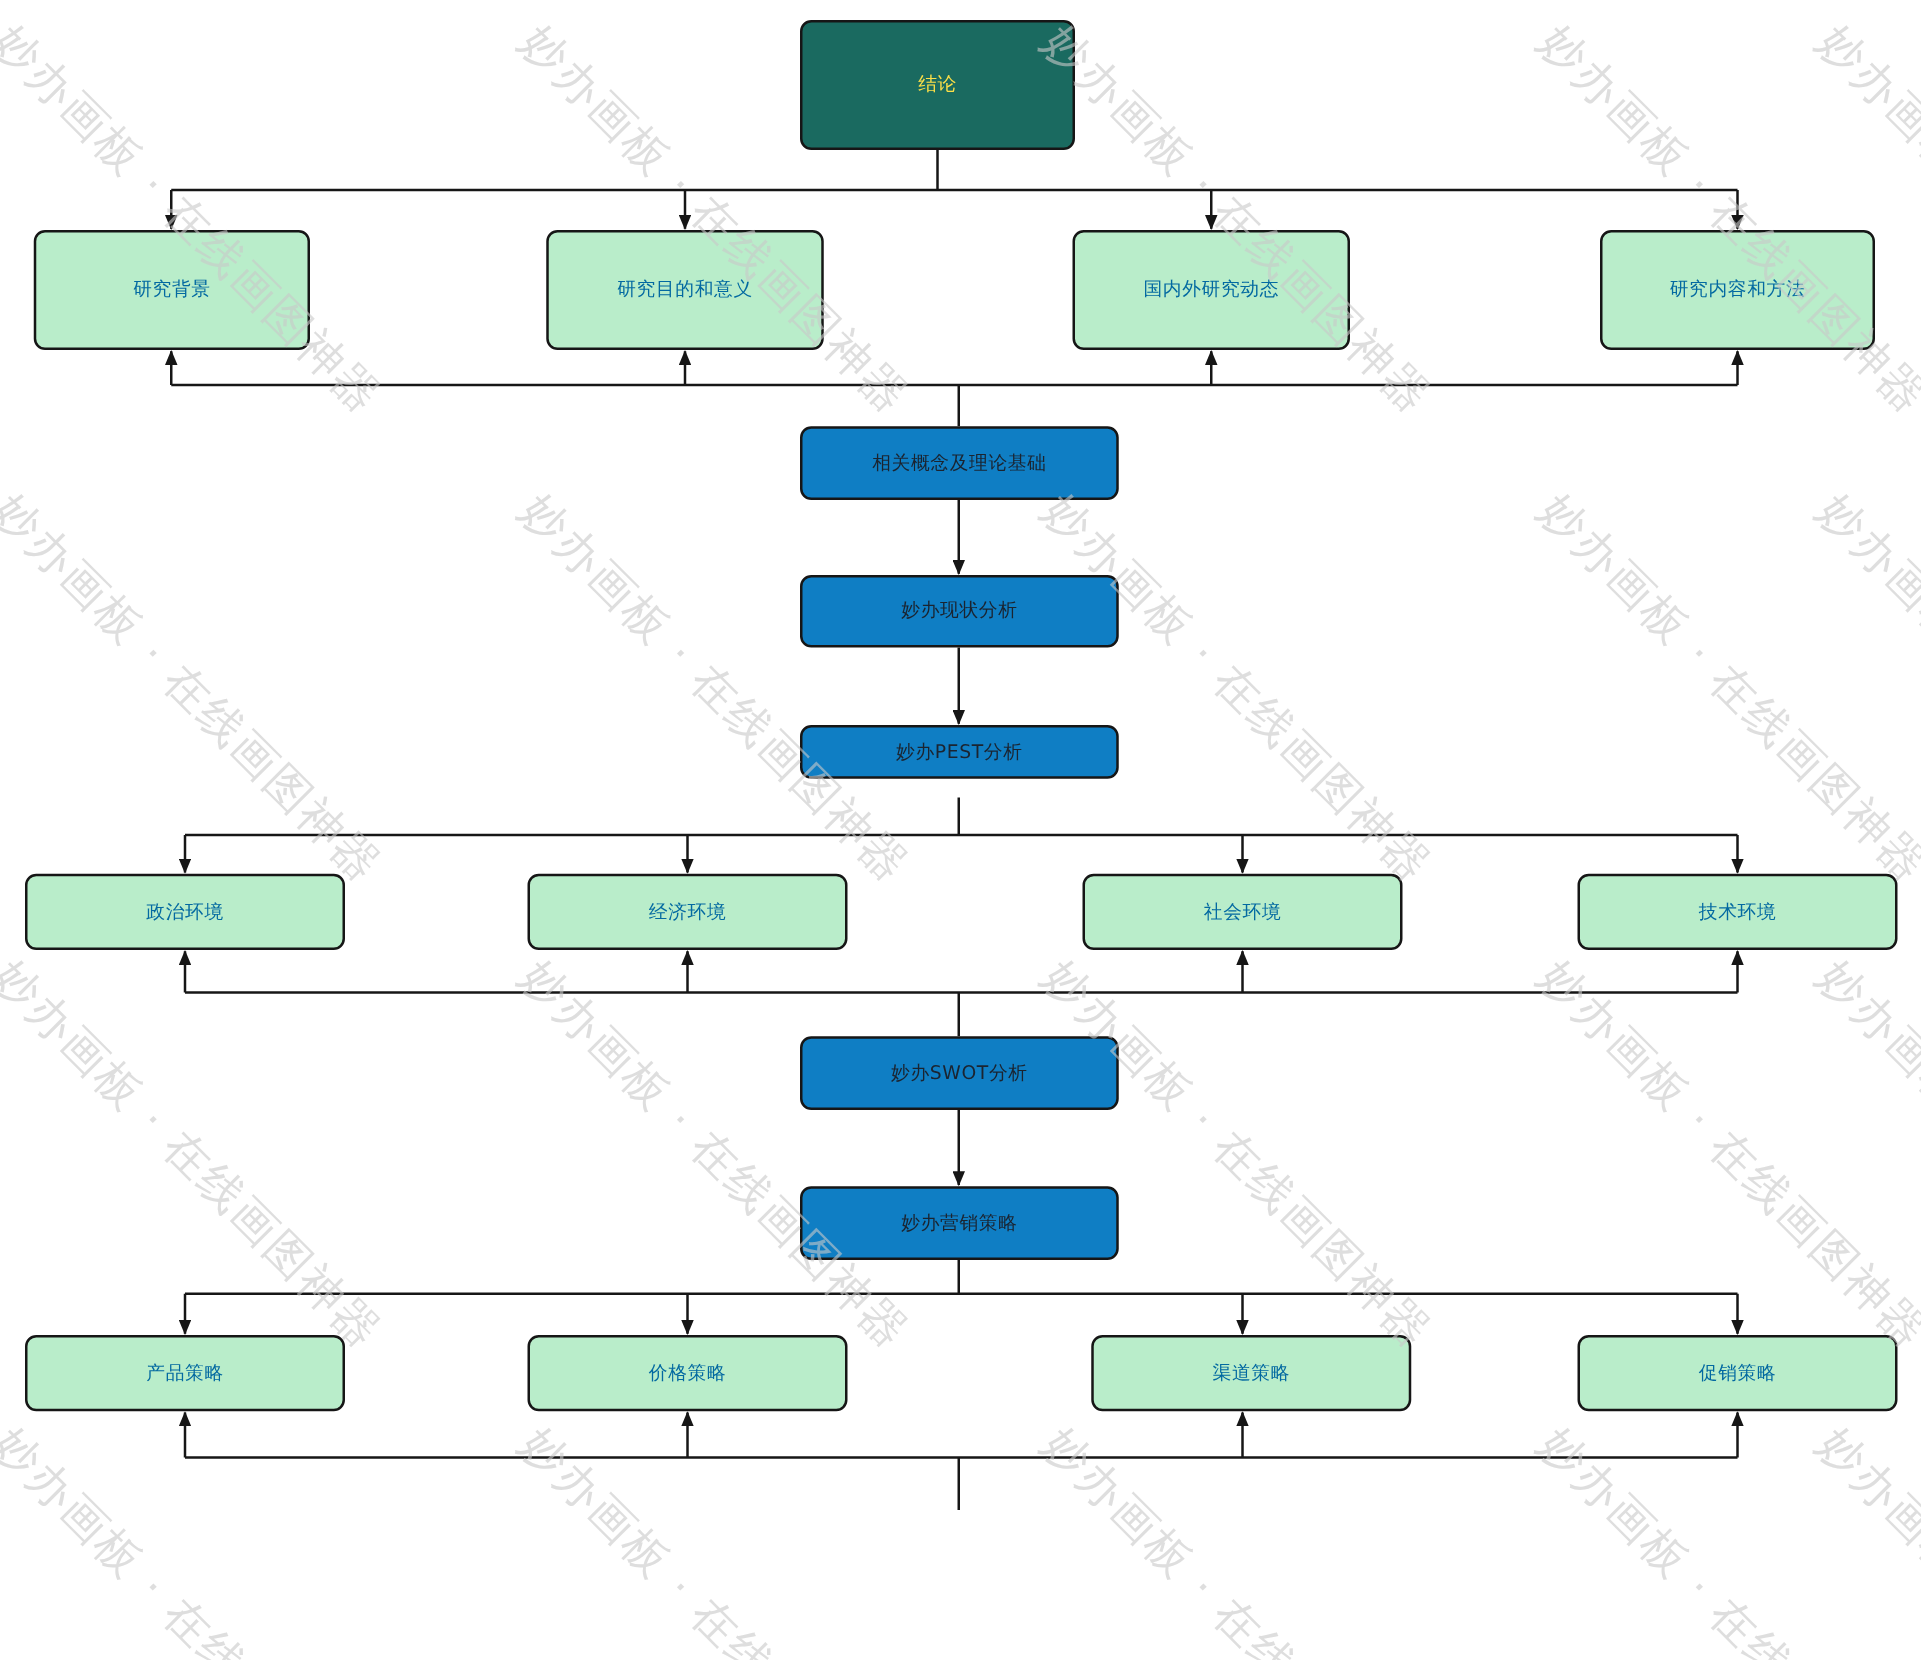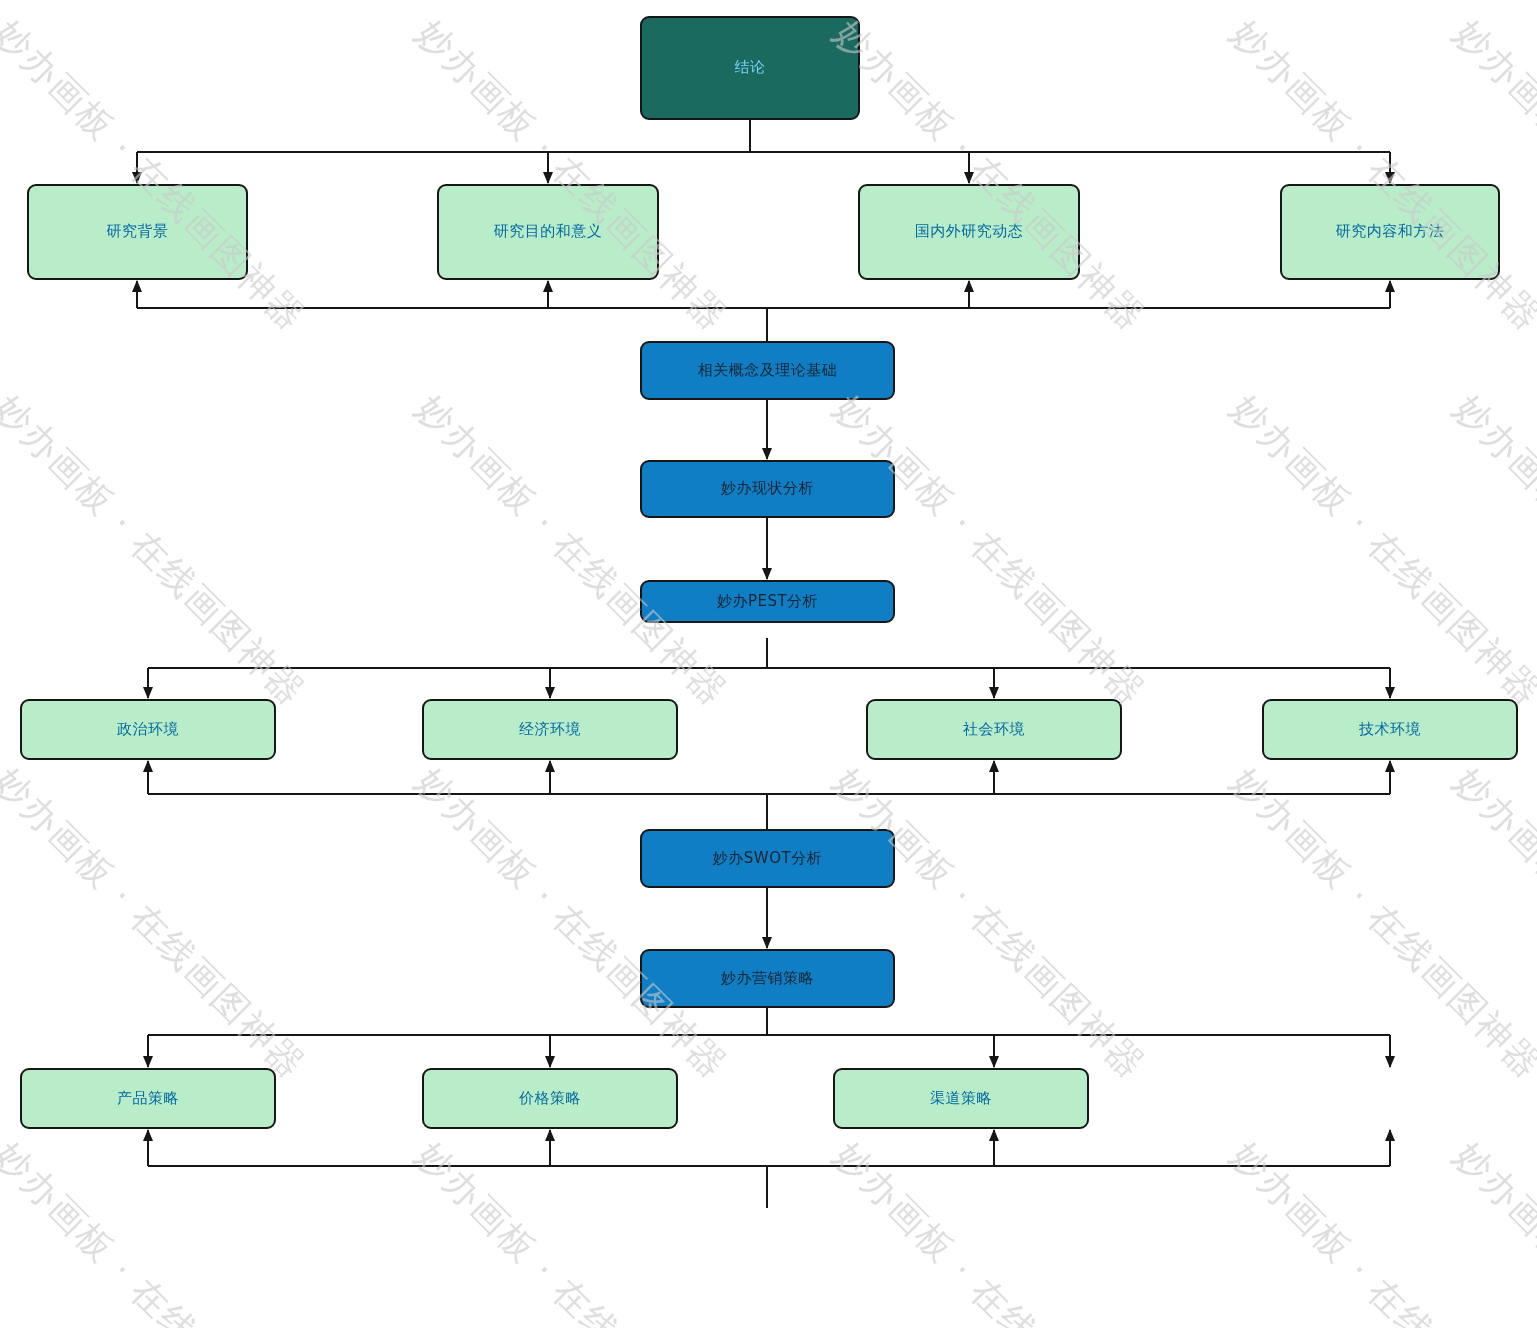--- a/index.html
+++ b/index.html
@@ -18,21 +18,21 @@
   .node{
     position:absolute;z-index:2;
     border:2px solid var(--border,#161616);
     border-radius:9px;
     display:flex;align-items:center;justify-content:center;
     box-sizing:border-box;
     text-align:center;
   }
   .node-label{font-size:15px;line-height:1.3;letter-spacing:.5px;}
   .node.dark {background:var(--node-dark,#1a6a60);}
-  .node.dark .node-label{color:#7dd3fc;}
+  .node.dark .node-label{color:#fde047;}
   .node.green{background:var(--node-green,#b9edca);}
   .node.green .node-label{color:#0369a1;}
   .node.blue {background:var(--node-blue,#0f7ec4);}
   .node.blue .node-label{color:#1b2430;text-align:center;}
   
   .watermarks{position:absolute;left:0;top:0;width:100%;height:100%;z-index:3;pointer-events:none;}
   .wm{
     position:absolute;
     font-size:36px;
     letter-spacing:2px;
@@ -166,22 +166,25 @@
   <div class="node blue" style="left:640px;top:949px;width:255px;height:59px">
     <span class="node-label">妙办营销策略</span>
   </div>
 
   <div class="node green" style="left:20px;top:1068px;width:256px;height:61px">
     <span class="node-label">产品策略</span>
   </div>
   <div class="node green" style="left:422px;top:1068px;width:256px;height:61px">
     <span class="node-label">价格策略</span>
   </div>
-  <div class="node green" style="left:833px;top:1068px;width:256px;height:61px">
+  <div class="node green" style="left:873px;top:1068px;width:256px;height:61px">
     <span class="node-label">渠道策略</span>
+  </div>
+  <div class="node green" style="left:1262px;top:1068px;width:256px;height:61px">
+    <span class="node-label">促销策略</span>
   </div>
 
 
   <div class="watermarks">
     <span class="wm" style="left:18px;top:10px">妙办画板 · 在线画图神器</span>
     <span class="wm" style="left:440px;top:10px">妙办画板 · 在线画图神器</span>
     <span class="wm" style="left:858px;top:10px">妙办画板 · 在线画图神器</span>
     <span class="wm" style="left:1255px;top:10px">妙办画板 · 在线画图神器</span>
     <span class="wm" style="left:1478px;top:10px">妙办画板 · 在线画图神器</span>
 

